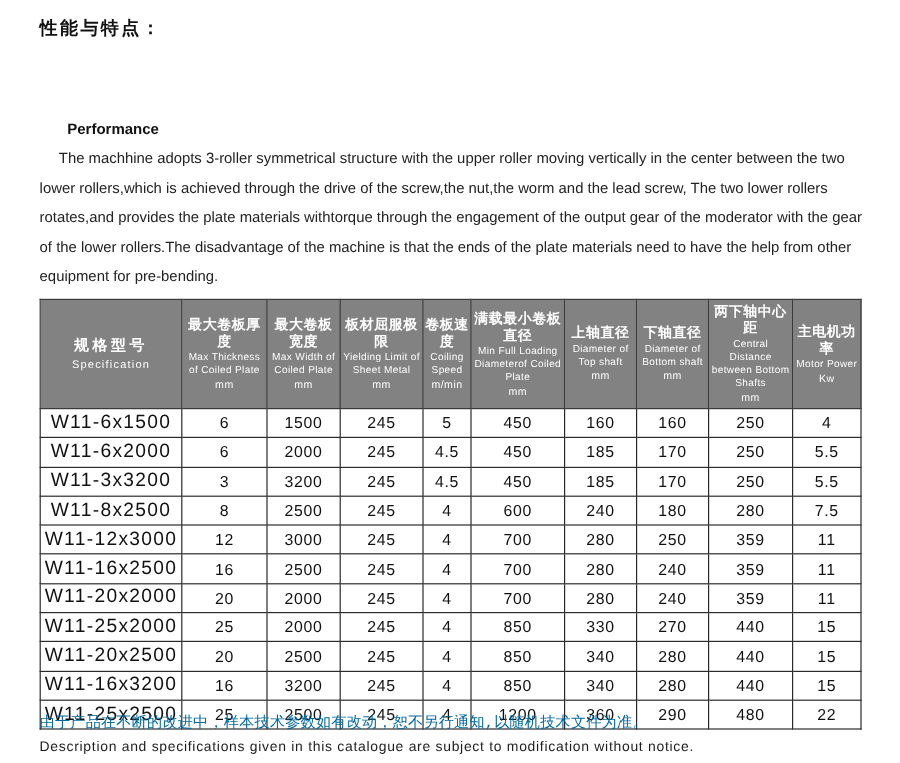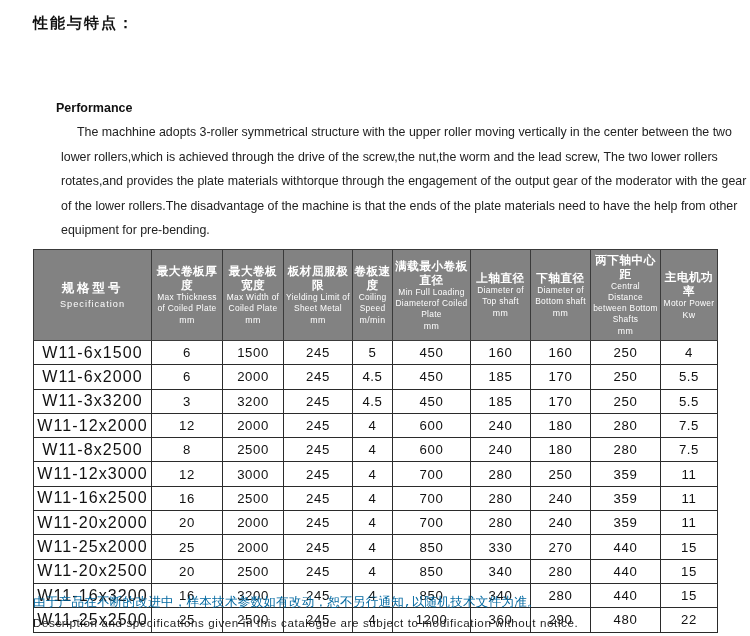--- a/index.html
+++ b/index.html
@@ -56,21 +56,20 @@
   .para-en {
     position: absolute;
     left: 33px;
     top: 120px;
     width: 690px;
     font-size: 12.4px;
     line-height: 24.5px;
     text-indent: 16px;
     text-align: left;
     color: #222;
-    margin-left: 28px;
   }
 
   
   .spec-table-wrap {
     position: absolute;
     left: 33px;
     top: 249px;
     width: 684px;
   }
   table.spec {
@@ -272,32 +271,20 @@
             <td>3200</td>
             <td>245</td>
             <td>4.5</td>
             <td>450</td>
             <td>185</td>
             <td>170</td>
             <td>250</td>
             <td>5.5</td>
           </tr>
           <tr>
-            <td class="model">W11-12x2000</td>
-            <td>12</td>
-            <td>2000</td>
-            <td>245</td>
-            <td>4</td>
-            <td>600</td>
-            <td>240</td>
-            <td>180</td>
-            <td>280</td>
-            <td>7.5</td>
-          </tr>
-          <tr>
             <td class="model">W11-8x2500</td>
             <td>8</td>
             <td>2500</td>
             <td>245</td>
             <td>4</td>
             <td>600</td>
             <td>240</td>
             <td>180</td>
             <td>280</td>
             <td>7.5</td>

